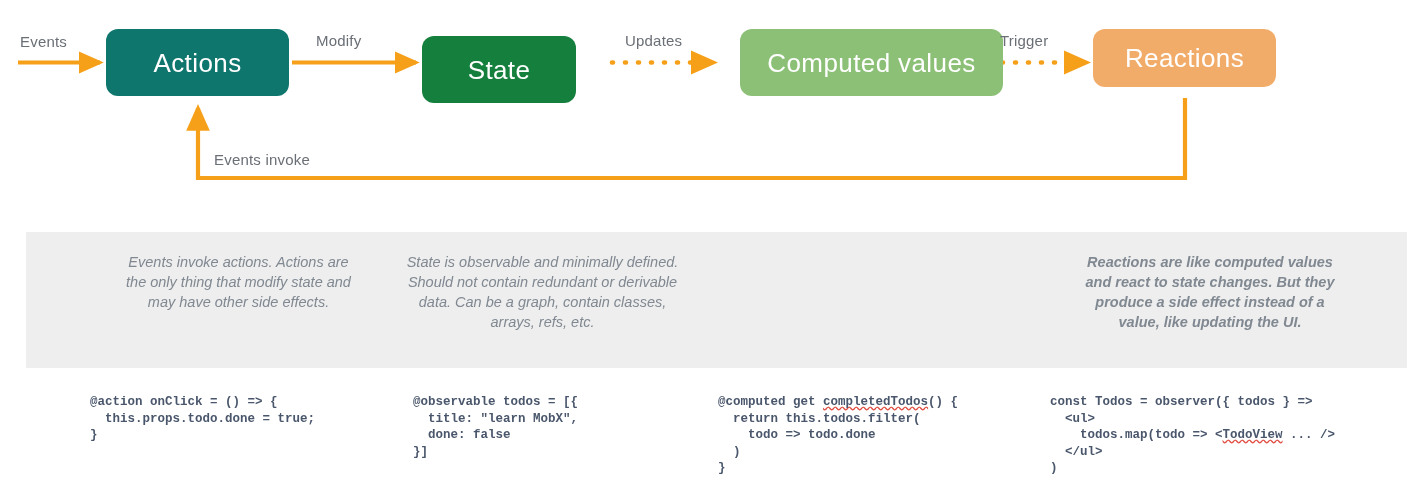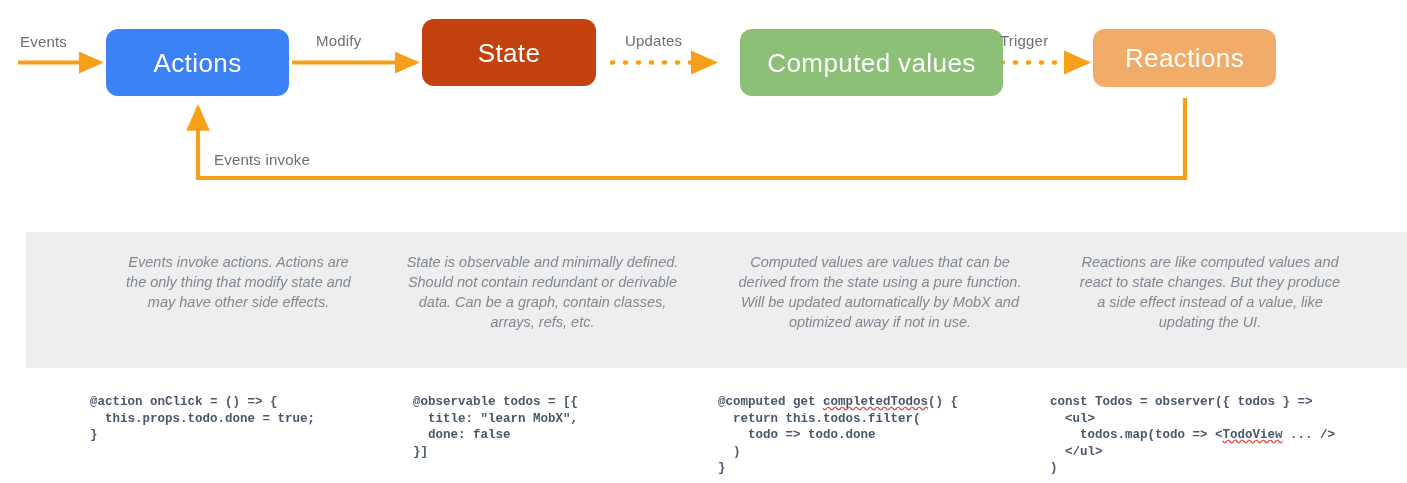--- a/index.html
+++ b/index.html
@@ -39,22 +39,22 @@
     font-family: "Liberation Sans", sans-serif;
     box-sizing: border-box;
   }
   .node-label {
     font-size: 26px;
     line-height: 1;
     color: #ffffff;
     white-space: nowrap;
   }
 
-  #node-actions  { left: 106px;  top: 29px; width: 183px; height: 67px; background: #3b82f6; }
-  #node-state    { left: 422px;  top: 19px; width: 174px; height: 67px; background: #c2410c; }
+  #node-actions  { left: 106px;  top: 29px; width: 183px; height: 67px; background: #0f766e; }
+  #node-state    { left: 422px;  top: 36px; width: 154px; height: 67px; background: #15803d; }
   #node-computed { left: 720px;  top: 29px; width: 263px; height: 67px; background: #8CC077; margin-left: 20px; }
   #node-reactions{ left: 1093px; top: 29px; width: 183px; height: 58px; background: #F2AC6A; }
 
   .edge-label {
     position: absolute;
     font-size: 15px;
     color: #6a6f76;
     font-weight: 400;
     white-space: nowrap;
     font-family: "Liberation Sans", sans-serif;
@@ -82,21 +82,21 @@
     text-align: center;
     font-size: 14.5px;
     line-height: 20px;
     font-style: italic;
     color: #808891;
     font-family: "Liberation Sans", sans-serif;
   }
   #desc-0 { left: 95px;   width: 235px; }
   #desc-1 { left: 375px;  width: 283px; }
   #desc-2 { left: 710px;  width: 288px; }
-  #desc-3 { left: 1053px; width: 262px; }
+  #desc-3 { left: 1053px; width: 262px; font-weight: bold; }
 
   
   .code-col {
     position: absolute;
     top: 386px;
     font-family: "Liberation Mono", "DejaVu Sans Mono", monospace;
     font-size: 12.5px;
     line-height: 16.5px;
     font-weight: bold;
     color: #49566b;
@@ -154,21 +154,20 @@
 
   <div class="edge-label" id="label-events">Events</div>
   <div class="edge-label" id="label-modify">Modify</div>
   <div class="edge-label" id="label-updates">Updates</div>
   <div class="edge-label" id="label-trigger">Trigger</div>
   <div class="edge-label" id="label-events-invoke">Events invoke</div>
 
   <div id="desc-band">
     <div class="desc-col" id="desc-0">Events invoke actions. Actions are the only thing that modify state and may have other side effects.</div>
     <div class="desc-col" id="desc-1">State is observable and minimally defined. Should not contain redundant or derivable data. Can be a graph, contain classes, arrays, refs, etc.</div>
-    <div class="desc-col" id="desc-2">Computed values are values that can be derived from the state using a pure function. Will be updated automatically by MobX and optimized away if not in use.</div>
     <div class="desc-col" id="desc-3">Reactions are like computed values and react to state changes. But they produce a side effect instead of a value, like updating the UI.</div>
   </div>
 
   <div class="code-col" id="code-0">@action onClick = () =&gt; {
   this.props.todo.done = true;
 }</div>
   <div class="code-col" id="code-1">@observable todos = [{
   title: "learn MobX",
   done: false
 }]</div>

